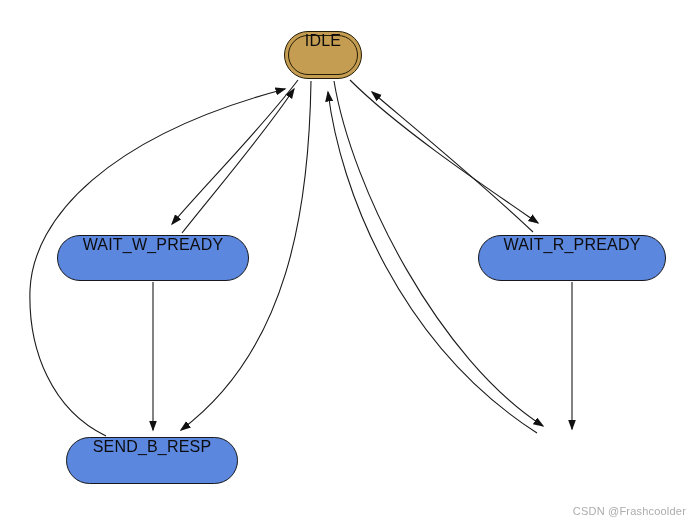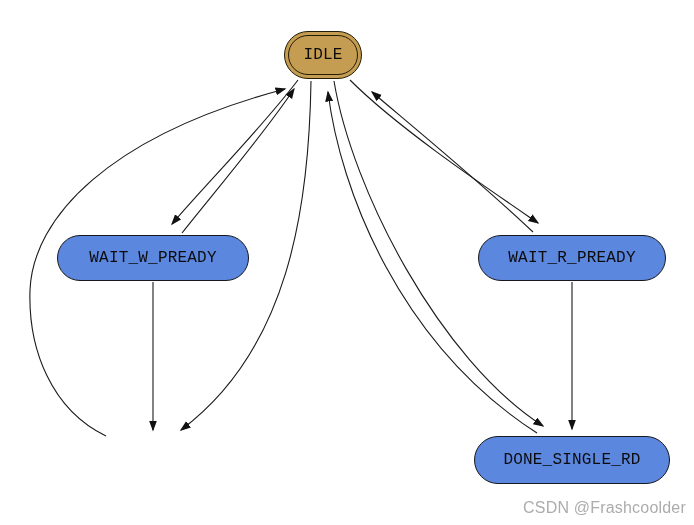--- a/index.html
+++ b/index.html
@@ -19,30 +19,29 @@
     position: absolute;
     left: 0;
     top: 0;
     width: 694px;
     height: 525px;
   }
   .node {
     position: absolute;
     box-sizing: border-box;
     display: flex;
-    align-items: center;
+    align-items: flex-start;
     justify-content: center;
     border: 1.5px solid #16181d;
     border-radius: 24px;
     background: #5c87df;
     color: #0c0c0c;
     font-size: 16px;
     letter-spacing: 0.2px;
     white-space: nowrap;
-    font-family: Liberation Mono, monospace;
   }
   .node-idle {
     left: 284px; top: 31px; width: 78px; height: 48px;
     background: #c49d52;
     border: 1.7px solid #241c03;
     border-radius: 24px;
   }
   .node-idle .inner-ring {
     position: absolute;
     left: 3px; right: 3px; top: 3px; bottom: 3px;
@@ -52,21 +51,21 @@
   }
   .node-wait-w { left: 57px;  top: 235px; width: 192px; height: 46px; }
   .node-wait-r { left: 478px; top: 235px; width: 188px; height: 46px; }
   .node-send-b { left: 66px;  top: 437px; width: 172px; height: 47px; }
   .node-done-rd{ left: 474px; top: 436px; width: 196px; height: 48px; }
   .node-label { position: relative; z-index: 2; }
   .watermark {
     position: absolute;
     right: 8px;
     bottom: 8px;
-    font-size: 16px;
+    font-size: 11px;
     color: #acacac;
     letter-spacing: 0.2px;
   }
   path.edge {
     fill: none;
     stroke: #1a1a1a;
     stroke-width: 1.1px;
   }
 </style>
 </head>
@@ -98,20 +97,20 @@
   </div>
 
   <div class="node node-wait-r">
     <span class="node-label">WAIT_R_PREADY</span>
   </div>
 
   <div class="node node-wait-w">
     <span class="node-label">WAIT_W_PREADY</span>
   </div>
 
+  <div class="node node-send-b">
+    <span class="node-label">SEND_B_RESP</span>
+  </div>
 
-  <div class="node node-done-rd">
-    <span class="node-label">DONE_SINGLE_RD</span>
-  </div>
 
   <div class="watermark">CSDN @Frashcoolder</div>
 
 </div>
 
 </body></html>

